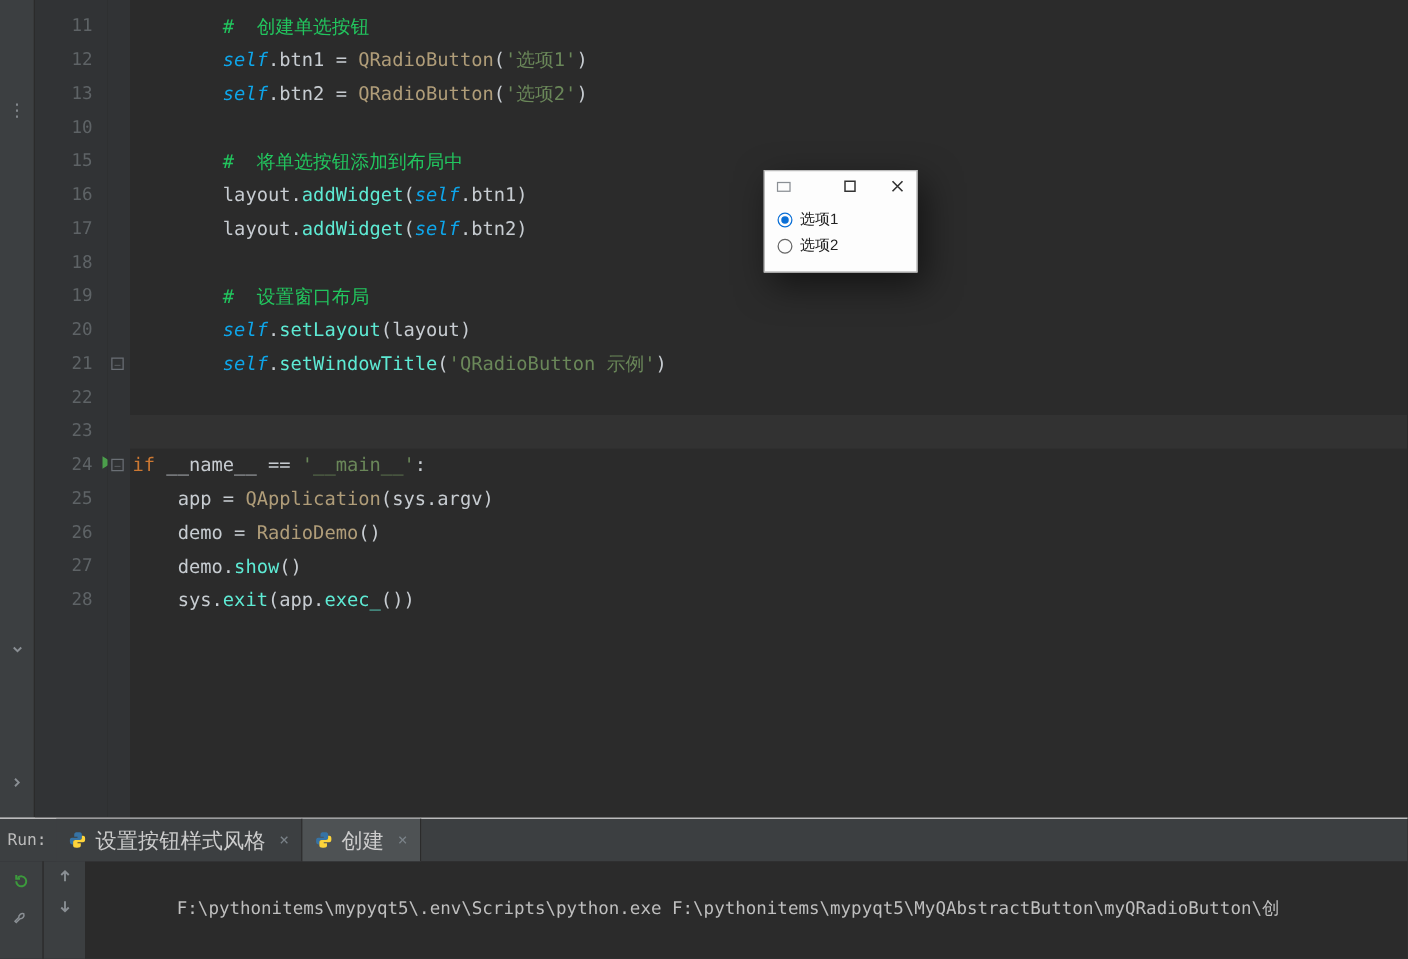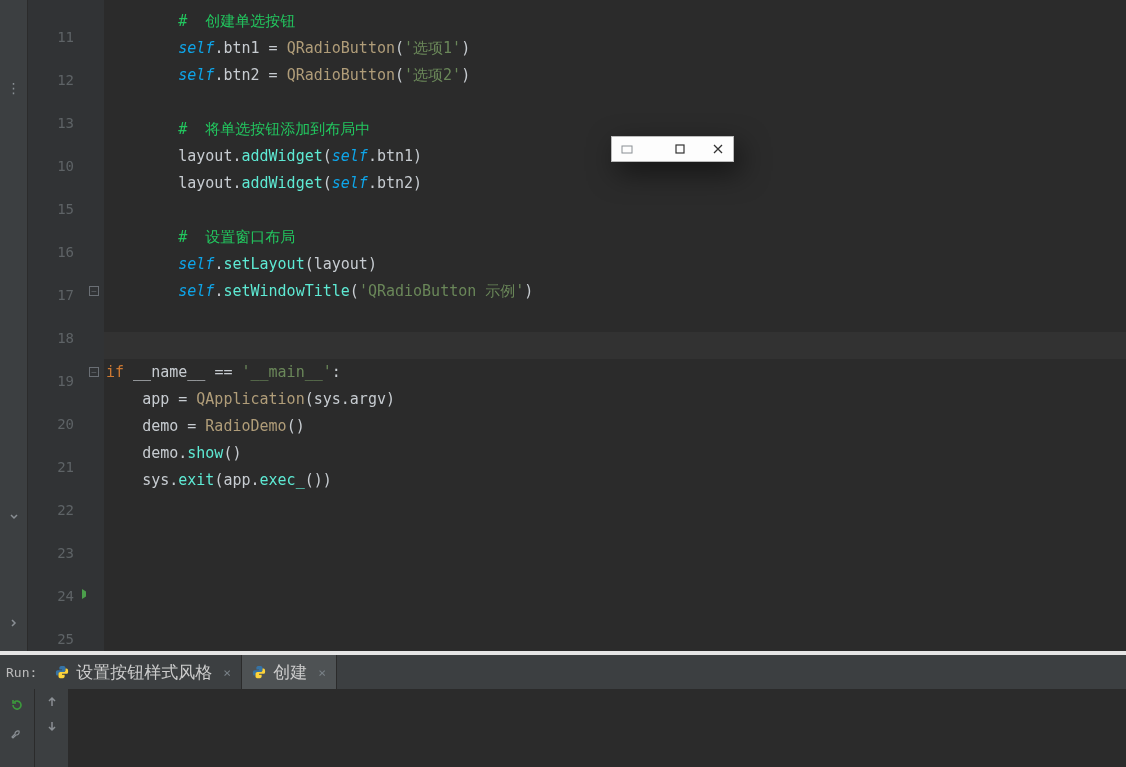--- a/index.html
+++ b/index.html
@@ -2,21 +2,21 @@
 <html><head>
 <meta charset="utf-8">
 <style>
 * { margin:0; padding:0; box-sizing:border-box; }
 body { font-family:"Consolas","Monaco",monospace; background:#2b2b2b; font-size:14px; overflow:hidden; width:1126px; height:767px; position:relative; }
 .ide { display:flex; flex-direction:column; height:100%; }
 .editor-area { display:flex; flex:1; overflow:hidden; }
 .left-rail { width:28px; background:#3c3f41; border-right:1px solid #2b2b2b; display:flex; flex-direction:column; justify-content:space-between; align-items:center; padding:80px 0 20px 0; }
 .rail-item { width:16px; height:16px; color:#8a8f94; cursor:pointer; display:flex; align-items:center; justify-content:center; }
 .gutter { width:58px; background:#313335; text-align:right; padding-right:12px; color:#5e6366; font-size:14px; line-height:27px; padding-top:8px; user-select:none; position:relative; }
-.gutter .ln { height:27px; position:relative;margin-top:16px; }
+.gutter .ln { height:27px; position:relative; }
 .run-tri { position:absolute; right:-16px; top:6px; width:0; height:0; border-left:8px solid #4b9e4b; border-top:5px solid transparent; border-bottom:5px solid transparent; }
 .fold-col { width:18px; background:#313335; position:relative; }
 .fold-mark { position:absolute; left:3px; width:10px; height:10px; border:1px solid #6a6f75; display:flex; align-items:center; justify-content:center; font-size:8px; color:#6a6f75; }
 .code { flex:1; background:#2b2b2b; padding-top:8px; color:#a9b7c6; font-size:15px; line-height:27px; white-space:pre; overflow:hidden; position:relative; }
 .code .line { height:27px; padding-left:2px; }
 .hl-line { background:#323232; }
 .k-self { color:#0ea5e9; font-style:italic; }
 .k-key { color:#cc7832; }
 .k-func { color:#5eead4; }
 .k-call { color:#b09d79; }
@@ -24,21 +24,21 @@
 .k-comment { color:#22c55e; }
 .k-white { color:#c7ccd1; }
 .popup { position:absolute; left:611px; top:136px; width:123px; background:#fdfdfd; border:1px solid #bbb; box-shadow:6px 10px 28px rgba(0,0,0,.55); font-family:"Microsoft YaHei",sans-serif; font-size:12px; color:#222; z-index:5; }
 .popup-title { height:24px; display:flex; align-items:center; justify-content:flex-end; gap:24px; padding:0 8px; }
 .popup-title .ic { width:14px; height:14px; display:flex; align-items:center; justify-content:center; cursor:pointer; color:#444; }
 .popup-body { padding:4px 10px 10px 10px; }
 .radio-row { display:flex; align-items:center; gap:6px; padding:2px 0; }
 .radio { width:12px; height:12px; border-radius:50%; border:1.5px solid #666; display:inline-block; position:relative; }
 .radio.sel { border-color:#0a6fd6; }
 .radio.sel::after { content:""; position:absolute; top:2px; left:2px; width:6px; height:6px; background:#0a6fd6; border-radius:50%; }
-.bottom { border-top:4px solid #e5e5e5; background:#3c3f41; }
+.bottom { border-top:1px solid #e5e5e5; background:#3c3f41; }
 .run-row { display:flex; align-items:center; height:34px; font-size:13px; }
 .run-lbl { color:#bbb; padding:0 8px 0 6px; }
 .tab { display:flex; align-items:center; gap:7px; padding:0 10px; height:34px; border-right:1px solid #2b2b2b; cursor:pointer; background:#3c3f41; }
 .tab.on { background:#4e5254; }
 .py-ico { width:14px; height:14px; }
 .tab-lbl { color:#ccc; font-family:"Microsoft YaHei",sans-serif; font-size:17px; }
 .tab-x { color:#7a8288; font-size:13px; margin-left:4px; }
 .console { display:flex; background:#2b2b2b; height:78px; }
 .tool-col { width:34px; background:#3c3f41; display:flex; flex-direction:column; align-items:center; padding-top:6px; gap:8px; }
 .tool-col .tbtn { width:20px; height:20px; display:flex; align-items:center; justify-content:center; color:#8a8f94; cursor:pointer; }
@@ -139,20 +139,21 @@
               <path d="M6 10V2M3 5l3-3 3 3" stroke="#8a8f94" fill="none" stroke-width="1.5"></path>
             </svg>
         </div>
         <div class="tbtn">
           <svg width="12" height="12" viewBox="0 0 12 12">
               <path d="M6 2v8M3 7l3 3 3-3" stroke="#8a8f94" fill="none" stroke-width="1.5"></path>
             </svg>
         </div>
       </div>
       <div class="console-out">
+        <span>F:\pythonitems\mypyqt5\.env\Scripts\python.exe F:\pythonitems\mypyqt5\MyQAbstractButton\myQRadioButton\创</span>
       </div>
     </div>
   </div>
 </div>
 
 <div class="popup">
   <div class="popup-title">
     <span class="ic" style="margin-right:auto;margin-left:0">
       <svg width="12" height="10" viewBox="0 0 12 10">
           <rect x="1" y="2" width="10" height="7" fill="none" stroke="#8a8f94" stroke-width="1"></rect>
@@ -162,13 +163,23 @@
       <svg width="10" height="10" viewBox="0 0 10 10">
           <rect x="1" y="1" width="8" height="8" fill="none" stroke="#333" stroke-width="1.2"></rect>
         </svg>
     </span>
     <span class="ic">
       <svg width="10" height="10" viewBox="0 0 10 10">
           <path d="M1 1l8 8M9 1l-8 8" stroke="#333" stroke-width="1.3"></path>
         </svg>
     </span>
   </div>
+  <div class="popup-body">
+    <div class="radio-row">
+      <span class="radio sel"></span>
+      <span>选项1</span>
+    </div>
+    <div class="radio-row">
+      <span class="radio"></span>
+      <span>选项2</span>
+    </div>
+  </div>
 </div>
 
 </body></html>

